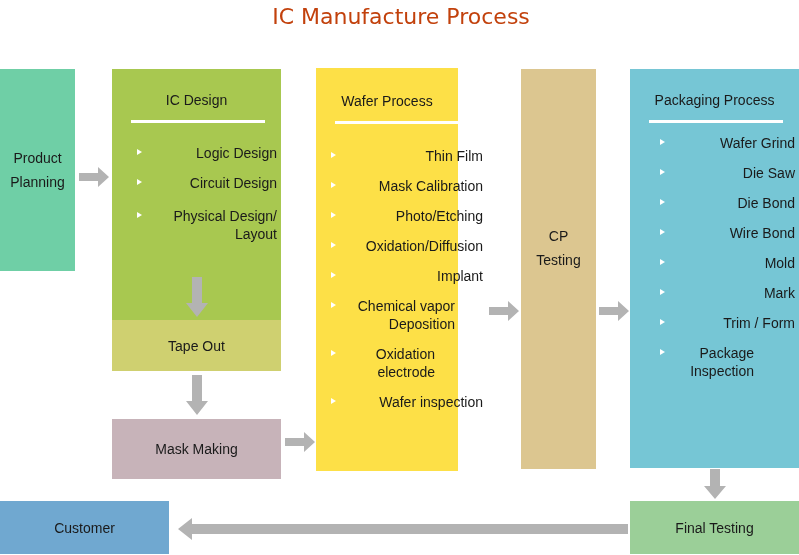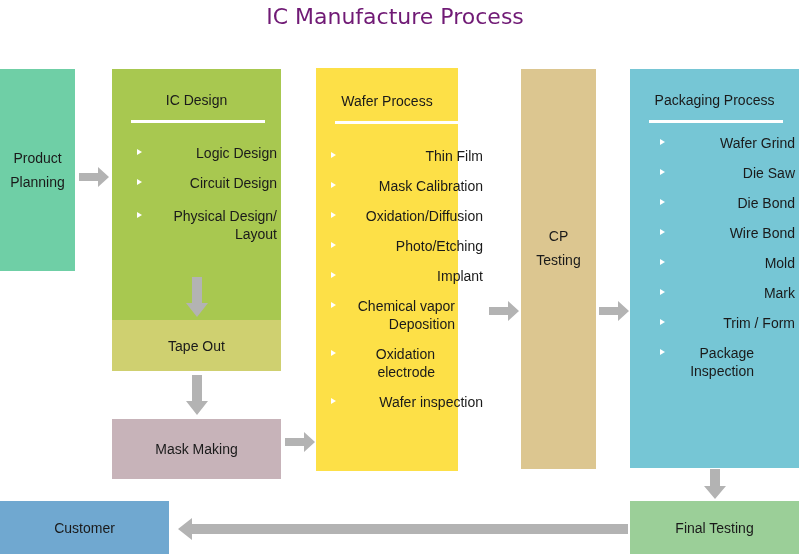--- a/index.html
+++ b/index.html
@@ -1,19 +1,19 @@
 <!DOCTYPE html>
 <html><head>
 <meta charset="utf-8">
 <style>
   html, body { margin: 0; padding: 0; }
   body { width: 799px; height: 555px; position: relative; background: #ffffff; overflow: hidden;
          font-family: "Liberation Sans", sans-serif; color: #1a1a1a; }
   .title { position: absolute; left: 0; top: 4px; width: 790px; text-align: center;
-           font-family: "DejaVu Sans", sans-serif; font-size: 22px; color: #701a75; }
+           font-family: "DejaVu Sans", sans-serif; font-size: 22px; color: #c2410c; padding-left: 6px; }
   .box { position: absolute; box-sizing: border-box; }
   .center { display: flex; align-items: center; justify-content: center; text-align: center; font-size: 14px; line-height: 24px; }
   .hdr { position: absolute; left: 0; right: 0; text-align: center; font-size: 14px; }
   .rule { position: absolute; height: 3px; background: #ffffff; }
   ul { list-style: none; margin: 0; padding: 0; position: absolute; }
   li { position: relative; font-size: 14px; line-height: 18px; padding-left: 14px; text-align: right; }
   li .tri { position: absolute; left: 0; top: 5px; width: 0; height: 0;
             border-top: 3.5px solid transparent; border-bottom: 3.5px solid transparent; border-left: 5px solid #ffffff; }
   .arrow { position: absolute; }
 </style>
@@ -44,22 +44,22 @@
 <div class="box center" style="left:112px;top:419px;width:169px;height:60px;background:#c7b3b9;">
   <span>Mask Making</span>
 </div>
 
 <div class="box" style="left:316px;top:68px;width:142px;height:403px;background:#fde047;">
   <div class="hdr" style="top:25px;">Wafer Process</div>
   <div class="rule" style="left:19px;width:134px;top:53px;"></div>
   <ul style="left:15px;top:79px;width:152px;">
     <li style="margin-bottom:12px;"><span class="tri"></span><span>Thin Film</span></li>
     <li style="margin-bottom:12px;"><span class="tri"></span><span>Mask Calibration</span></li>
+    <li style="margin-bottom:12px;"><span class="tri"></span><span>Photo/Etching</span></li>
     <li style="margin-bottom:12px;"><span class="tri"></span><span>Oxidation/Diffusion</span></li>
-    <li style="margin-bottom:12px;"><span class="tri"></span><span>Photo/Etching</span></li>
     <li style="margin-bottom:12px;"><span class="tri"></span><span>Implant</span></li>
     <li style="margin-bottom:12px;width:110px;"><span class="tri"></span><span>Chemical vapor Deposition</span></li>
     <li style="margin-bottom:12px;width:90px;"><span class="tri"></span><span>Oxidation electrode</span></li>
     <li><span class="tri"></span><span>Wafer inspection</span></li>
   </ul>
 </div>
 
 <div class="box" style="left:521px;top:69px;width:75px;height:400px;background:#dcc690;">
   <div style="position:absolute;left:0;right:0;top:155px;text-align:center;font-size:14px;line-height:24px;">
     <div>CP</div>

